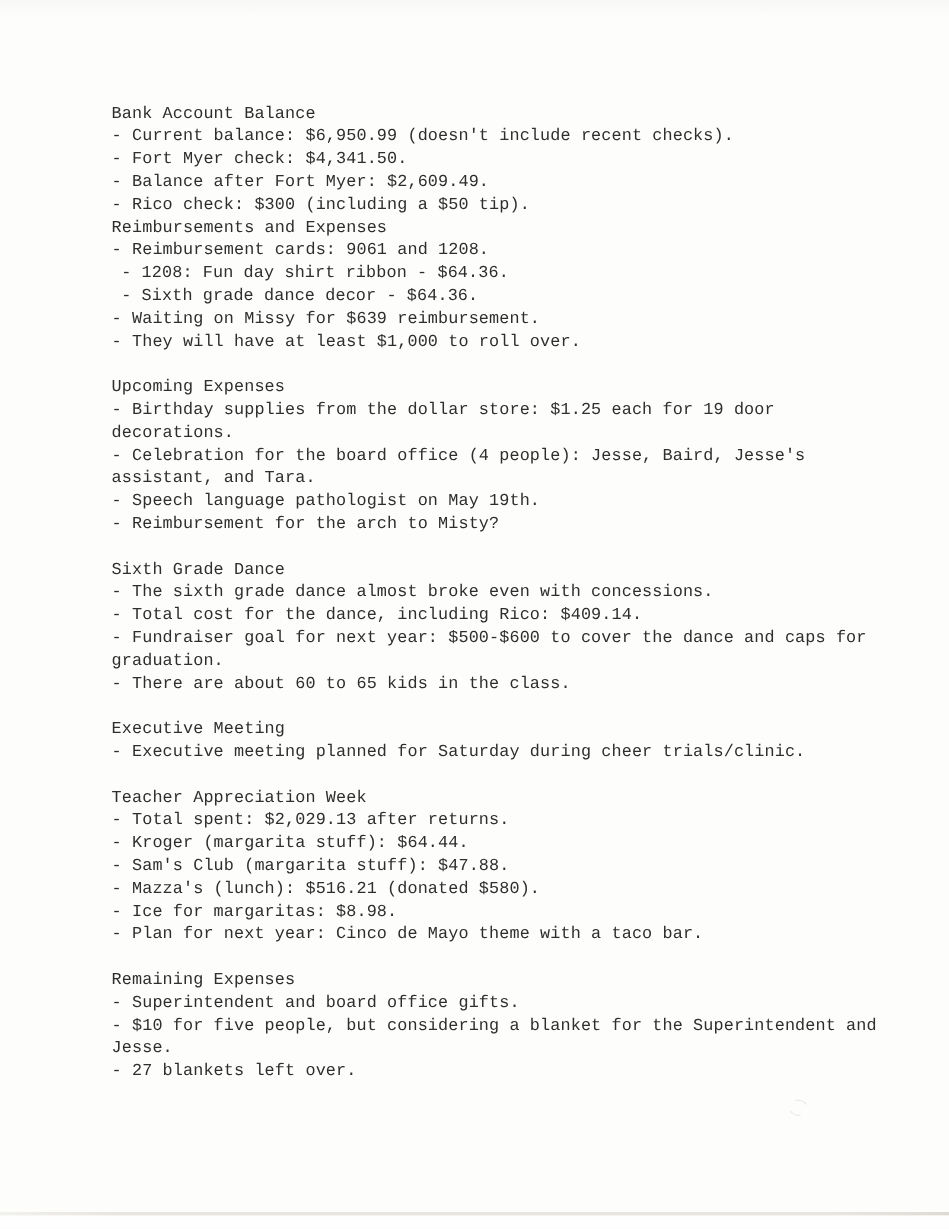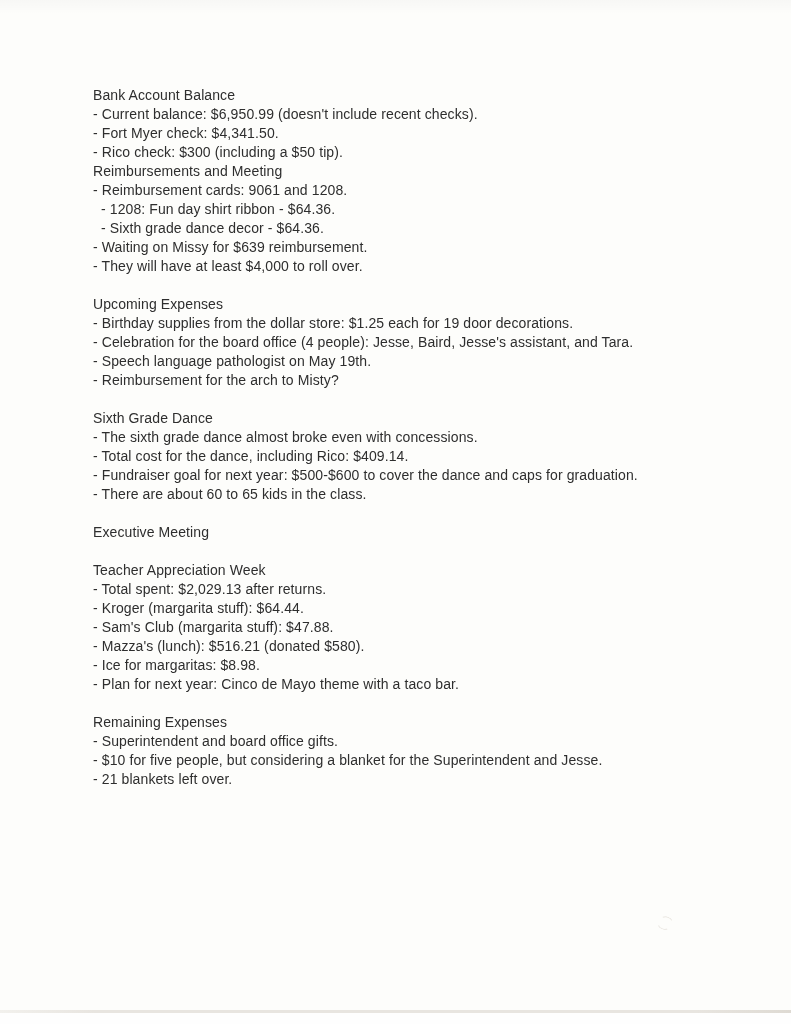--- a/index.html
+++ b/index.html
@@ -23,21 +23,21 @@
   }
   .doc{
     position:absolute;
     top:86px;
     left:93px;
     right:40px;
     font-size:14px;
     line-height:19px;
     letter-spacing:0.1px;
   }
-  .section{margin-bottom:19px;}
+  .section{margin-bottom:19px;font-family:Liberation Mono, monospace;}
   .section:last-child{margin-bottom:0;}
   .line{white-space:pre-wrap;}
   .line.indent-1{padding-left:8px;}
   .line.heading{font-weight:400;}
   
   .scan-squiggle{
     position:absolute;
     left:658px;top:916px;
     width:14px;height:14px;
     border:1.5px solid #e9e6e0;
@@ -66,57 +66,59 @@
 </head>
 <body>
 
 <div class="top-shade"></div>
 
 <div class="doc" id="doc">
     <div class="section">
       <div class="line heading">Bank Account Balance</div>
       <div class="line">- Current balance: $6,950.99 (doesn't include recent checks).</div>
       <div class="line">- Fort Myer check: $4,341.50.</div>
+      <div class="line">- Balance after Fort Myer: $2,609.49.</div>
       <div class="line">- Rico check: $300 (including a $50 tip).</div>
-      <div class="line heading">Reimbursements and Meeting</div>
+      <div class="line heading">Reimbursements and Expenses</div>
       <div class="line">- Reimbursement cards: 9061 and 1208.</div>
       <div class="line indent-1">- 1208: Fun day shirt ribbon - $64.36.</div>
       <div class="line indent-1">- Sixth grade dance decor - $64.36.</div>
       <div class="line">- Waiting on Missy for $639 reimbursement.</div>
-      <div class="line">- They will have at least $4,000 to roll over.</div>
+      <div class="line">- They will have at least $1,000 to roll over.</div>
     </div>
     <div class="section">
       <div class="line heading">Upcoming Expenses</div>
       <div class="line">- Birthday supplies from the dollar store: $1.25 each for 19 door decorations.</div>
       <div class="line">- Celebration for the board office (4 people): Jesse, Baird, Jesse's assistant, and Tara.</div>
       <div class="line">- Speech language pathologist on May 19th.</div>
       <div class="line">- Reimbursement for the arch to Misty?</div>
     </div>
     <div class="section">
       <div class="line heading">Sixth Grade Dance</div>
       <div class="line">- The sixth grade dance almost broke even with concessions.</div>
       <div class="line">- Total cost for the dance, including Rico: $409.14.</div>
       <div class="line">- Fundraiser goal for next year: $500-$600 to cover the dance and caps for graduation.</div>
       <div class="line">- There are about 60 to 65 kids in the class.</div>
     </div>
     <div class="section">
       <div class="line heading">Executive Meeting</div>
+      <div class="line">- Executive meeting planned for Saturday during cheer trials/clinic.</div>
     </div>
     <div class="section">
       <div class="line heading">Teacher Appreciation Week</div>
       <div class="line">- Total spent: $2,029.13 after returns.</div>
       <div class="line">- Kroger (margarita stuff): $64.44.</div>
       <div class="line">- Sam's Club (margarita stuff): $47.88.</div>
       <div class="line">- Mazza's (lunch): $516.21 (donated $580).</div>
       <div class="line">- Ice for margaritas: $8.98.</div>
       <div class="line">- Plan for next year: Cinco de Mayo theme with a taco bar.</div>
     </div>
     <div class="section">
       <div class="line heading">Remaining Expenses</div>
       <div class="line">- Superintendent and board office gifts.</div>
       <div class="line">- $10 for five people, but considering a blanket for the Superintendent and Jesse.</div>
-      <div class="line">- 21 blankets left over.</div>
+      <div class="line">- 27 blankets left over.</div>
     </div>
   </div>
 
 <div class="scan-squiggle"></div>
 <div class="scan-edge-line"></div>
 <div class="below-edge"></div>
 
 </body></html>

